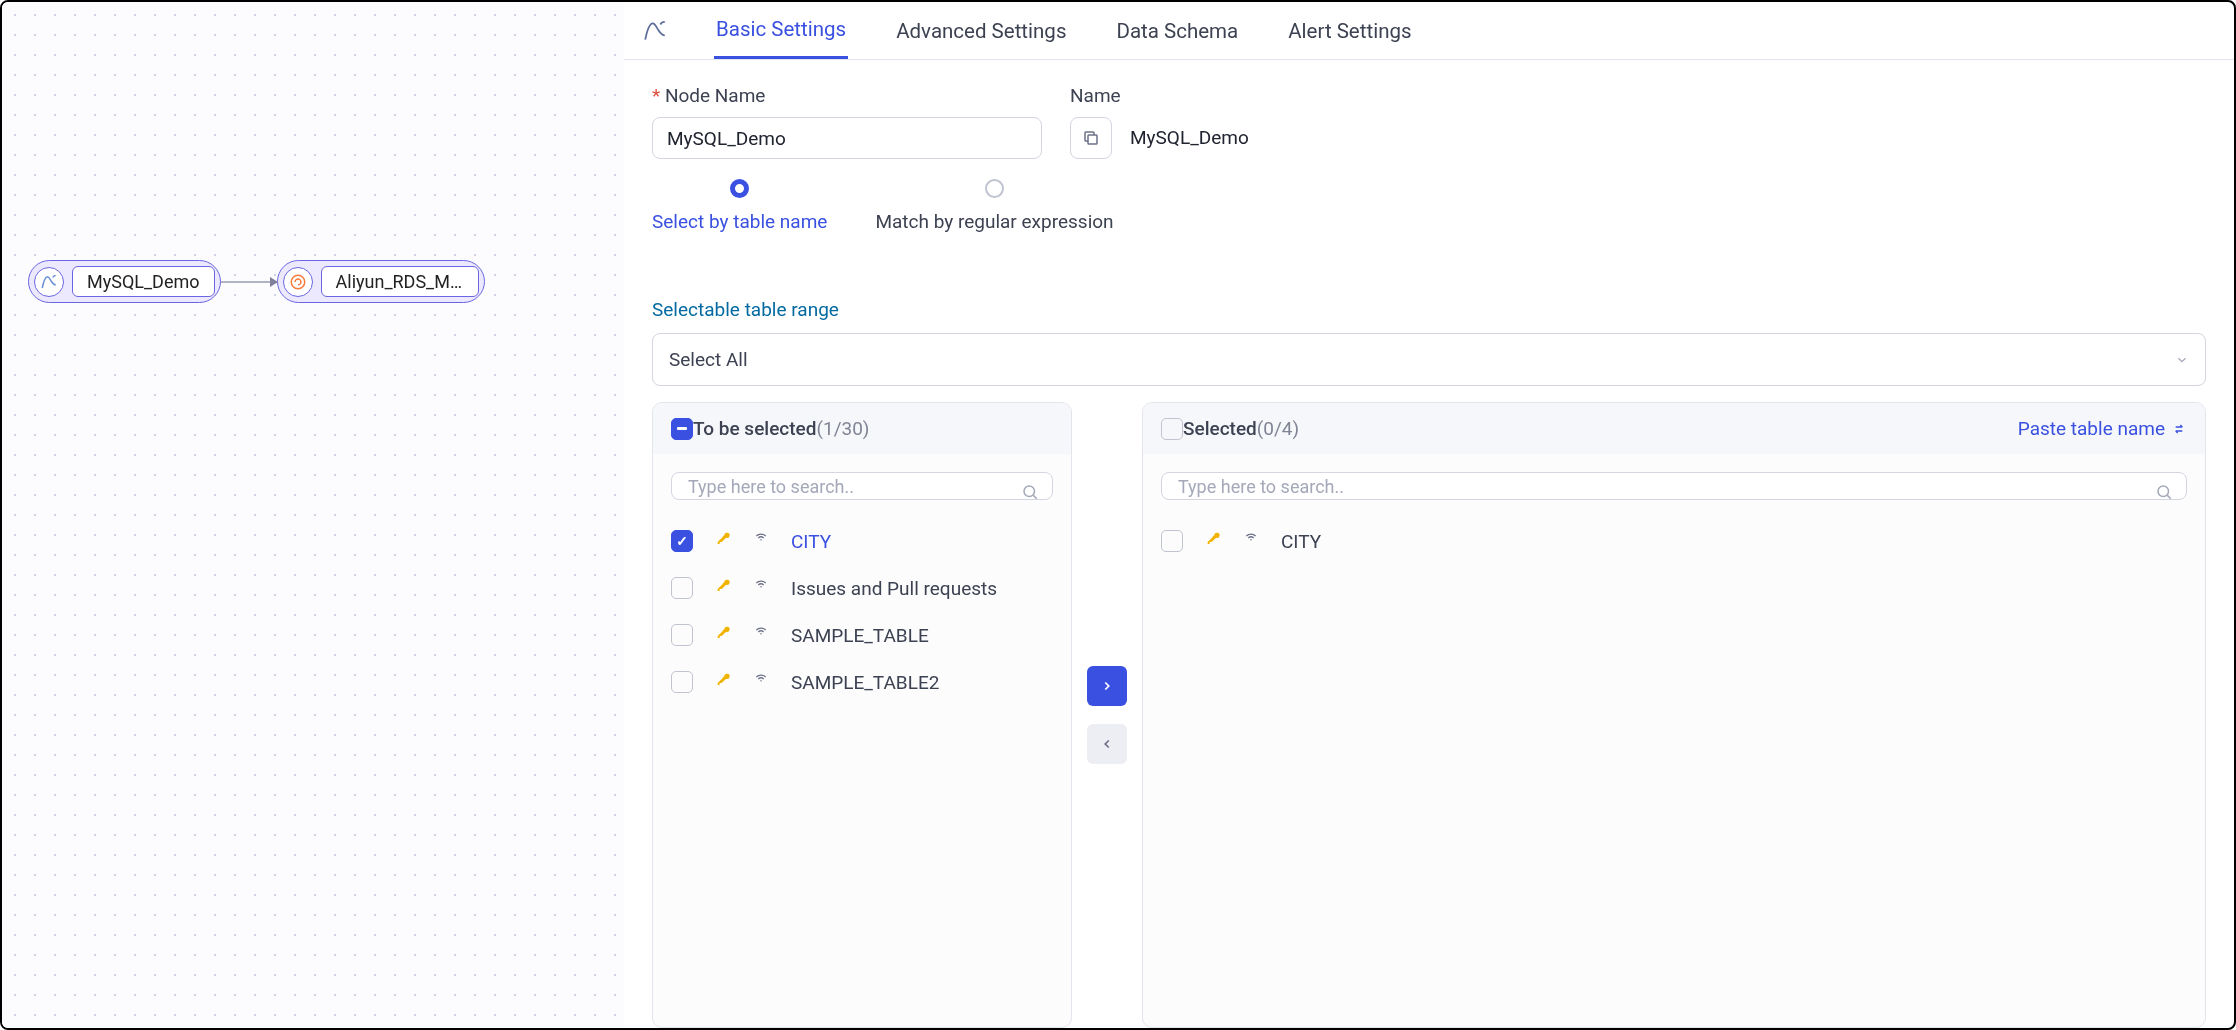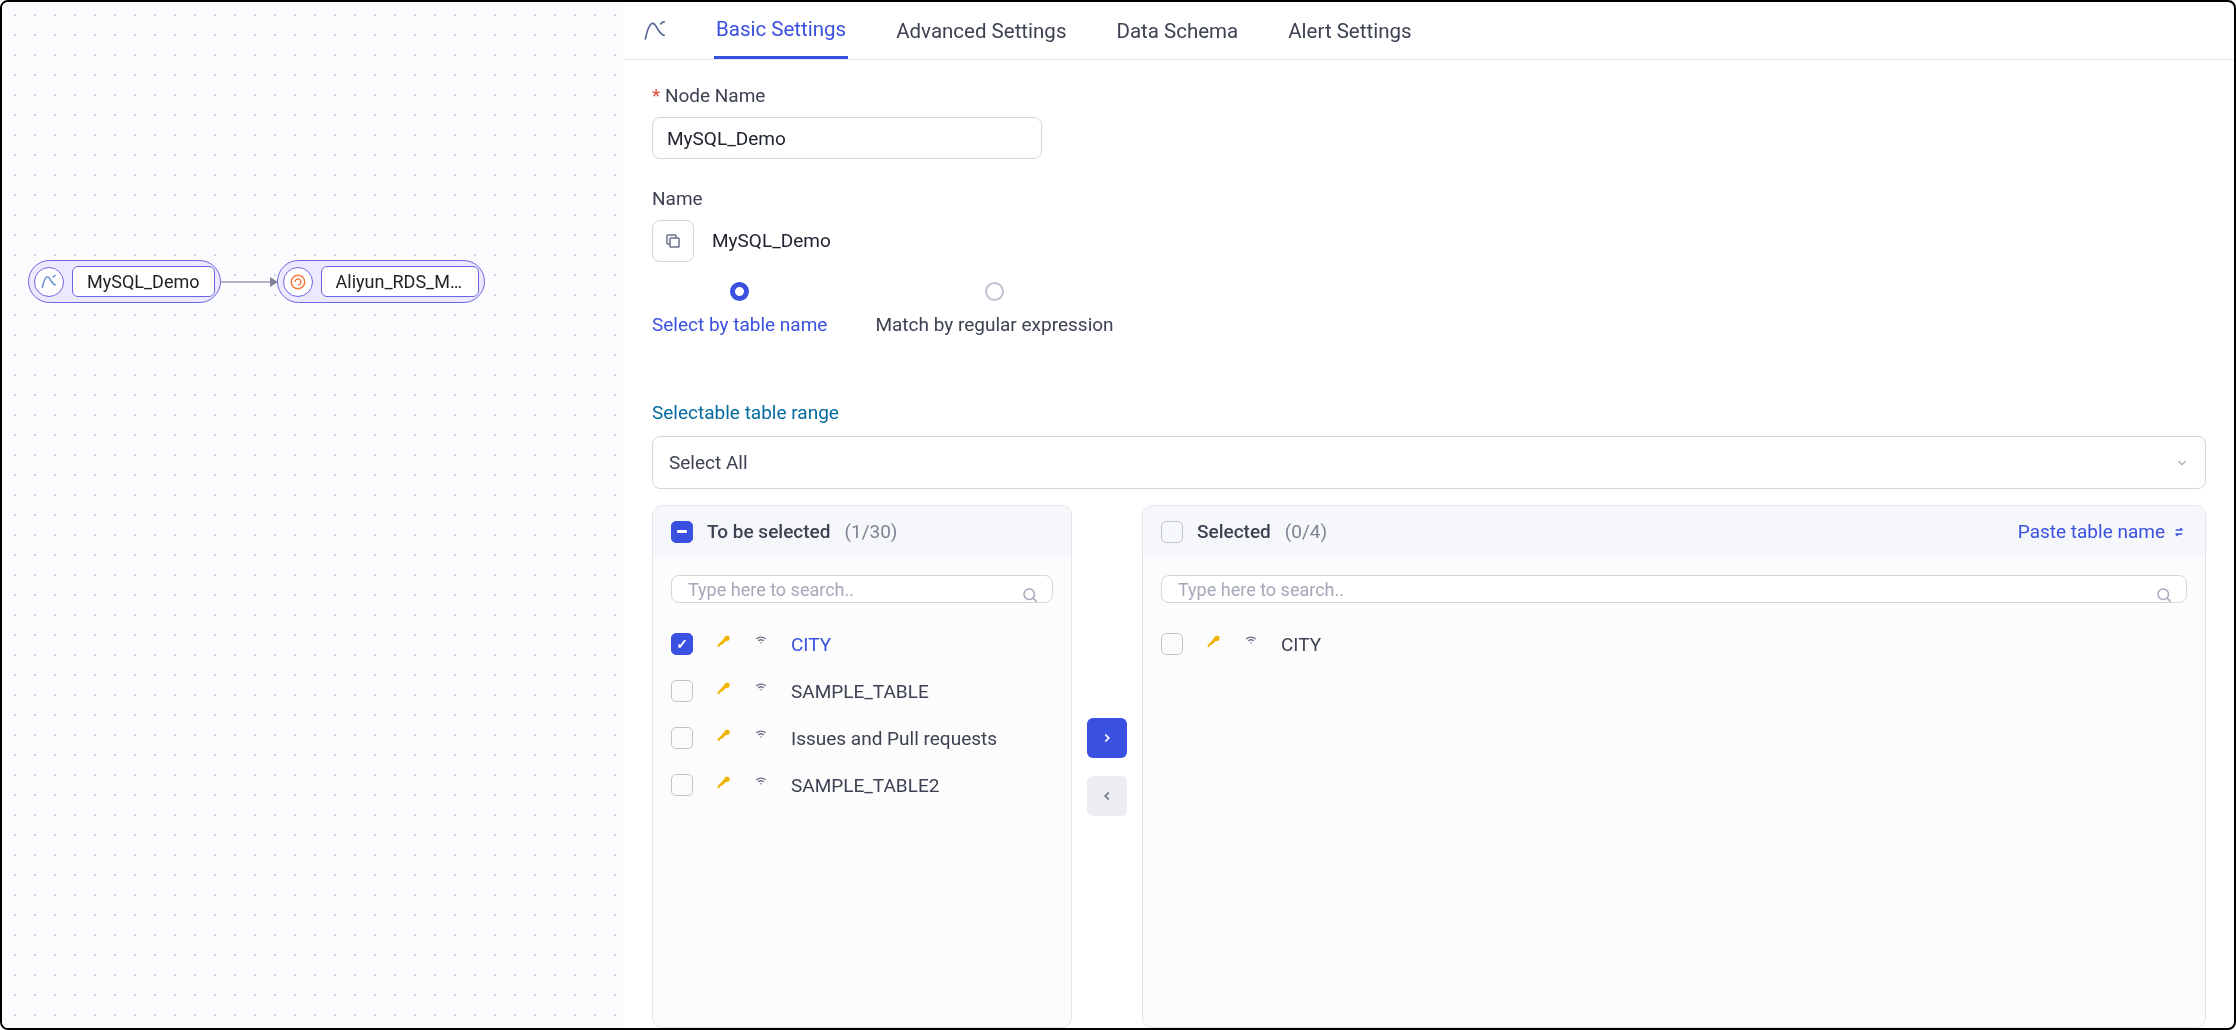--- a/index.html
+++ b/index.html
@@ -44,21 +44,21 @@
 .tabs {
   display: flex; align-items: center; gap: 46px;
   padding: 0 18px; border-bottom: 1px solid #e3e5ed;
 }
 .tabs .logo { width: 26px; height: 26px; color: #5a6b9a; }
 .tabs .tab { font-size: 20.5px; color: #3d4252; padding: 15px 2px; cursor: pointer; }
 .tabs .tab.active { color: #3a50e0; border-bottom: 3px solid #3a50e0; }
 
 .form-body { padding: 24px 28px 0 28px; flex: 1; overflow: hidden; display: flex; flex-direction: column; }
 
-.row { display: flex; gap: 28px; align-items: flex-start; margin-bottom: 20px; flex-direction: column; }
+.row { display: flex; gap: 28px; align-items: flex-start; margin-bottom: 20px; }
 .col { display: flex; flex-direction: column; gap: 10px; }
 .field-label { font-size: 19px; color: #3d4252; }
 .required::before { content: "* "; color: #e24a3b; }
 .input {
   height: 42px; border: 1px solid #d3d5df; border-radius: 8px;
   padding: 0 14px; font-size: 19px; color: #202430; background: #fff;
 }
 .icon-btn {
   width: 42px; height: 42px; border: 1px solid #d3d5df; border-radius: 8px;
   display: flex; align-items: center; justify-content: center; background: #fff; cursor: pointer;
@@ -85,21 +85,21 @@
 }
 
 .transfer { display: flex; gap: 15px; flex: 1; min-height: 0; }
 .transfer-box {
   border: 1px solid #e3e5ed; border-radius: 10px; background: #fcfcfd;
   display: flex; flex-direction: column; overflow: hidden;
 }
 .transfer-box.left { width: 420px; }
 .transfer-box.right { flex: 1; }
 .transfer-head {
-  padding: 14px 18px; display: flex; align-items: center; gap: 14px;
+  padding: 14px 18px; display: flex; align-items: center; gap: 0;
   background: #f6f7fa;
 }
 .transfer-head .title { font-size: 19px; color: #3d4252; font-weight: 500; }
 .transfer-head .count { font-size: 19px; color: #808494; }
 .transfer-head .paste { margin-left: auto; color: #3a50e0; font-size: 19px; cursor: pointer; display: flex; gap: 6px; align-items: center; }
 
 .checkbox {
   width: 22px; height: 22px; border-radius: 5px; border: 1.5px solid #c0c3d0;
   display: inline-flex; align-items: center; justify-content: center; flex-shrink: 0;
 }
@@ -254,35 +254,35 @@
               <span>
                 <svg width="16" height="16" viewBox="0 0 24 24" fill="#f0b400">
                   <path d="M14 8a4 4 0 1 1 2.8 3.8L10 18H7v3H4v-3l7.2-7.2A4 4 0 0 1 14 8z"></path>
                 </svg>
               </span>
               <span>
                 <svg width="16" height="16" viewBox="0 0 24 24" fill="none" stroke="#6d7188" stroke-width="2">
                   <path d="M5 9a10 10 0 0 1 14 0M8 12a6 6 0 0 1 8 0M11 15a2 2 0 0 1 2 0"></path>
                 </svg>
               </span>
-              <span class="name">SAMPLE_TABLE</span>
+              <span class="name">Issues and Pull requests</span>
             </div>
             <div class="table-item">
               <span class="checkbox"></span>
               <span>
                 <svg width="16" height="16" viewBox="0 0 24 24" fill="#f0b400">
                   <path d="M14 8a4 4 0 1 1 2.8 3.8L10 18H7v3H4v-3l7.2-7.2A4 4 0 0 1 14 8z"></path>
                 </svg>
               </span>
               <span>
                 <svg width="16" height="16" viewBox="0 0 24 24" fill="none" stroke="#6d7188" stroke-width="2">
                   <path d="M5 9a10 10 0 0 1 14 0M8 12a6 6 0 0 1 8 0M11 15a2 2 0 0 1 2 0"></path>
                 </svg>
               </span>
-              <span class="name">Issues and Pull requests</span>
+              <span class="name">SAMPLE_TABLE</span>
             </div>
             <div class="table-item">
               <span class="checkbox"></span>
               <span>
                 <svg width="16" height="16" viewBox="0 0 24 24" fill="#f0b400">
                   <path d="M14 8a4 4 0 1 1 2.8 3.8L10 18H7v3H4v-3l7.2-7.2A4 4 0 0 1 14 8z"></path>
                 </svg>
               </span>
               <span>
                 <svg width="16" height="16" viewBox="0 0 24 24" fill="none" stroke="#6d7188" stroke-width="2">

